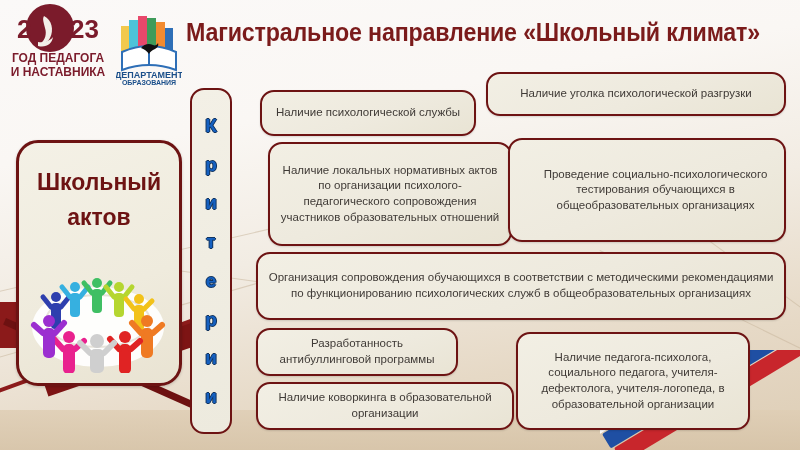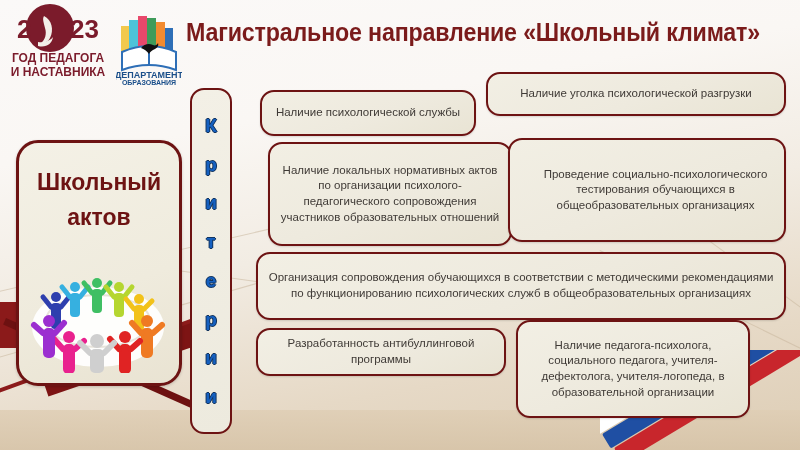--- a/index.html
+++ b/index.html
@@ -78,23 +78,23 @@
     border:2.5px solid #6d1313;border-radius:14px;
     display:flex;align-items:center;justify-content:center;text-align:center;
     color:#3f3a36;font-size:11.5px;line-height:1.35;padding:4px 8px;
     box-shadow:0 1px 2px rgba(0,0,0,.13);
   }
   .b1{left:260px;top:90px;width:216px;height:46px;}
   .b2{left:486px;top:72px;width:300px;height:44px;}
   .b3{left:256px;top:142px;width:244px;height:104px;margin-left:12px;}
   .b4{left:508px;top:138px;width:278px;height:104px;padding-left:25px;}
   .b5{left:256px;top:252px;width:530px;height:68px;}
-  .b6{left:256px;top:328px;width:250px;height:48px;}
+  .b6{left:256px;top:328px;width:202px;height:48px;}
   .b7{left:256px;top:382px;width:258px;height:48px;}
-  .b8{left:516px;top:320px;width:234px;height:98px;}
+  .b8{left:516px;top:332px;width:234px;height:98px;}
 </style>
 </head>
 <body>
 
 <div class="slide">
 
   <div class="band-bottom"></div>
   <div class="deco-line dl1"></div>
   <div class="deco-line dl2"></div>
   <div class="deco-line dl3"></div>
@@ -221,15 +221,16 @@
     <b>и</b>
     <b>и</b>
   </div>
 
   <div class="box b1">Наличие психологической службы</div>
   <div class="box b2">Наличие уголка психологической разгрузки</div>
   <div class="box b3">Наличие локальных нормативных актов по организации психолого-педагогического  сопровождения участников образовательных отношений</div>
   <div class="box b4">Проведение социально-психологического тестирования обучающихся в общеобразовательных организациях</div>
   <div class="box b5">Организация сопровождения обучающихся в соответствии с методическими рекомендациями по функционированию психологических служб в общеобразовательных организациях</div>
   <div class="box b6">Разработанность антибуллинговой программы</div>
+  <div class="box b7">Наличие коворкинга в образовательной организации</div>
   <div class="box b8">Наличие педагога-психолога, социального педагога, учителя-дефектолога, учителя-логопеда, в образовательной организации</div>
 
 </div>
 
 </body></html>

